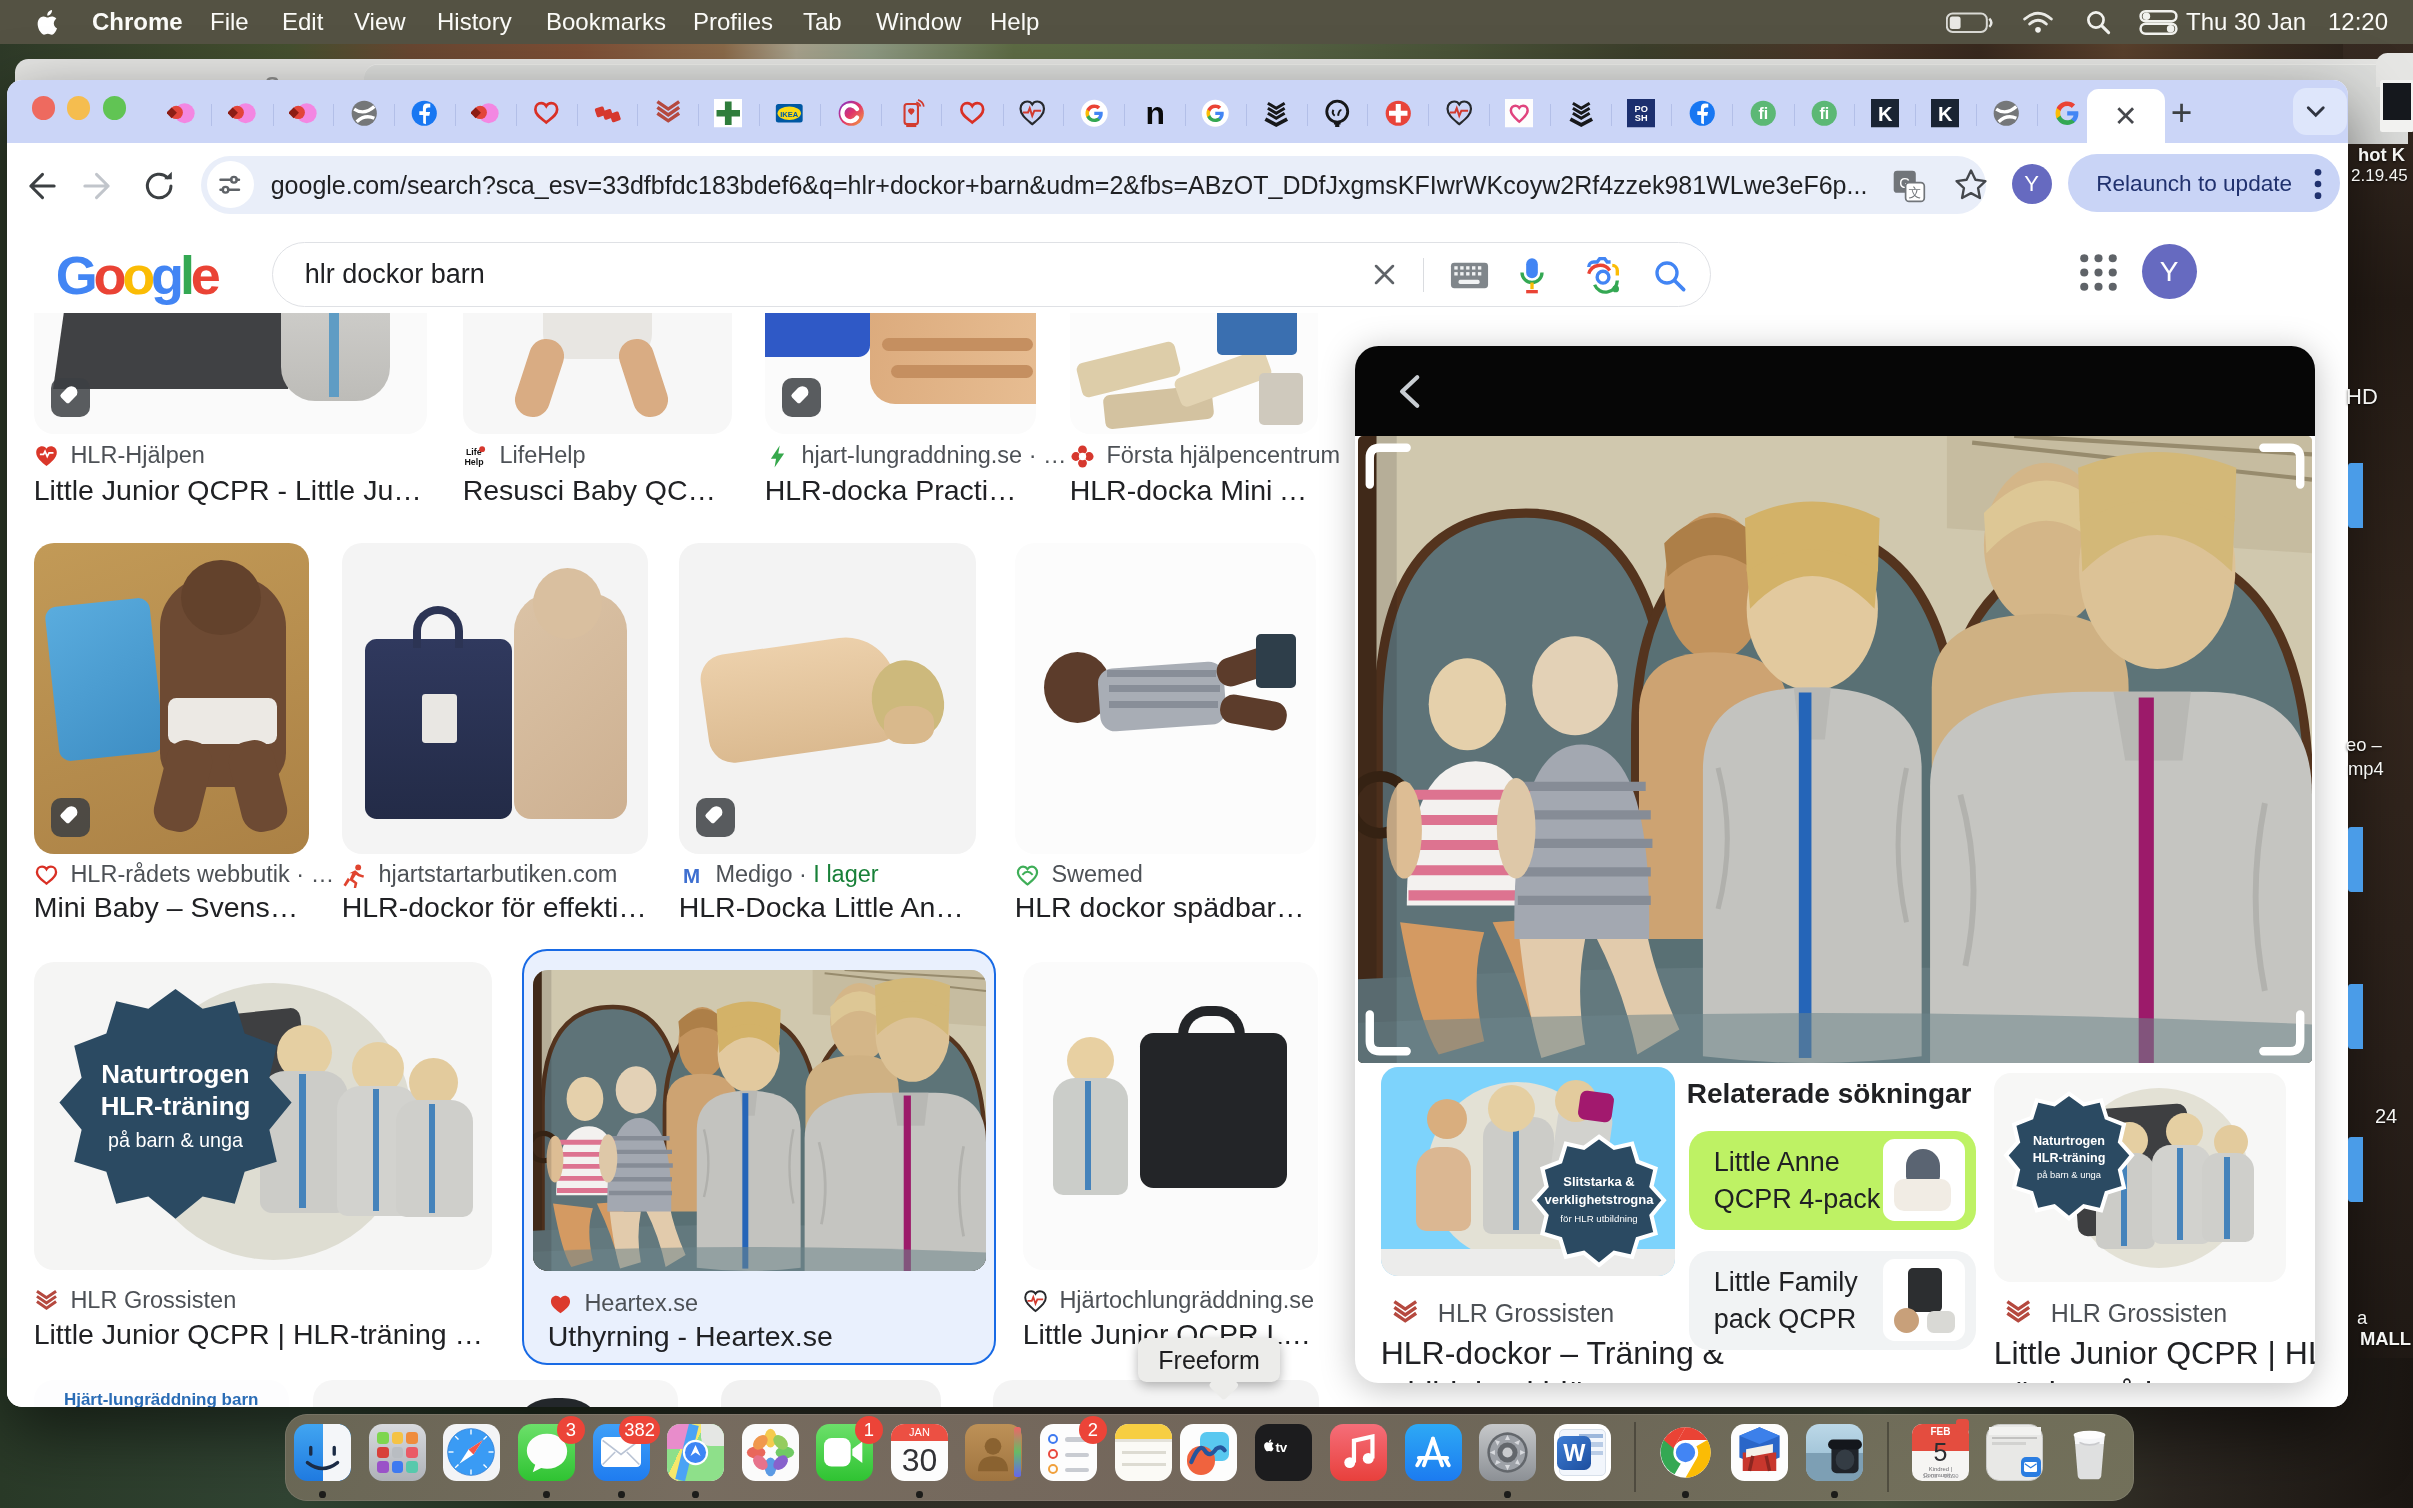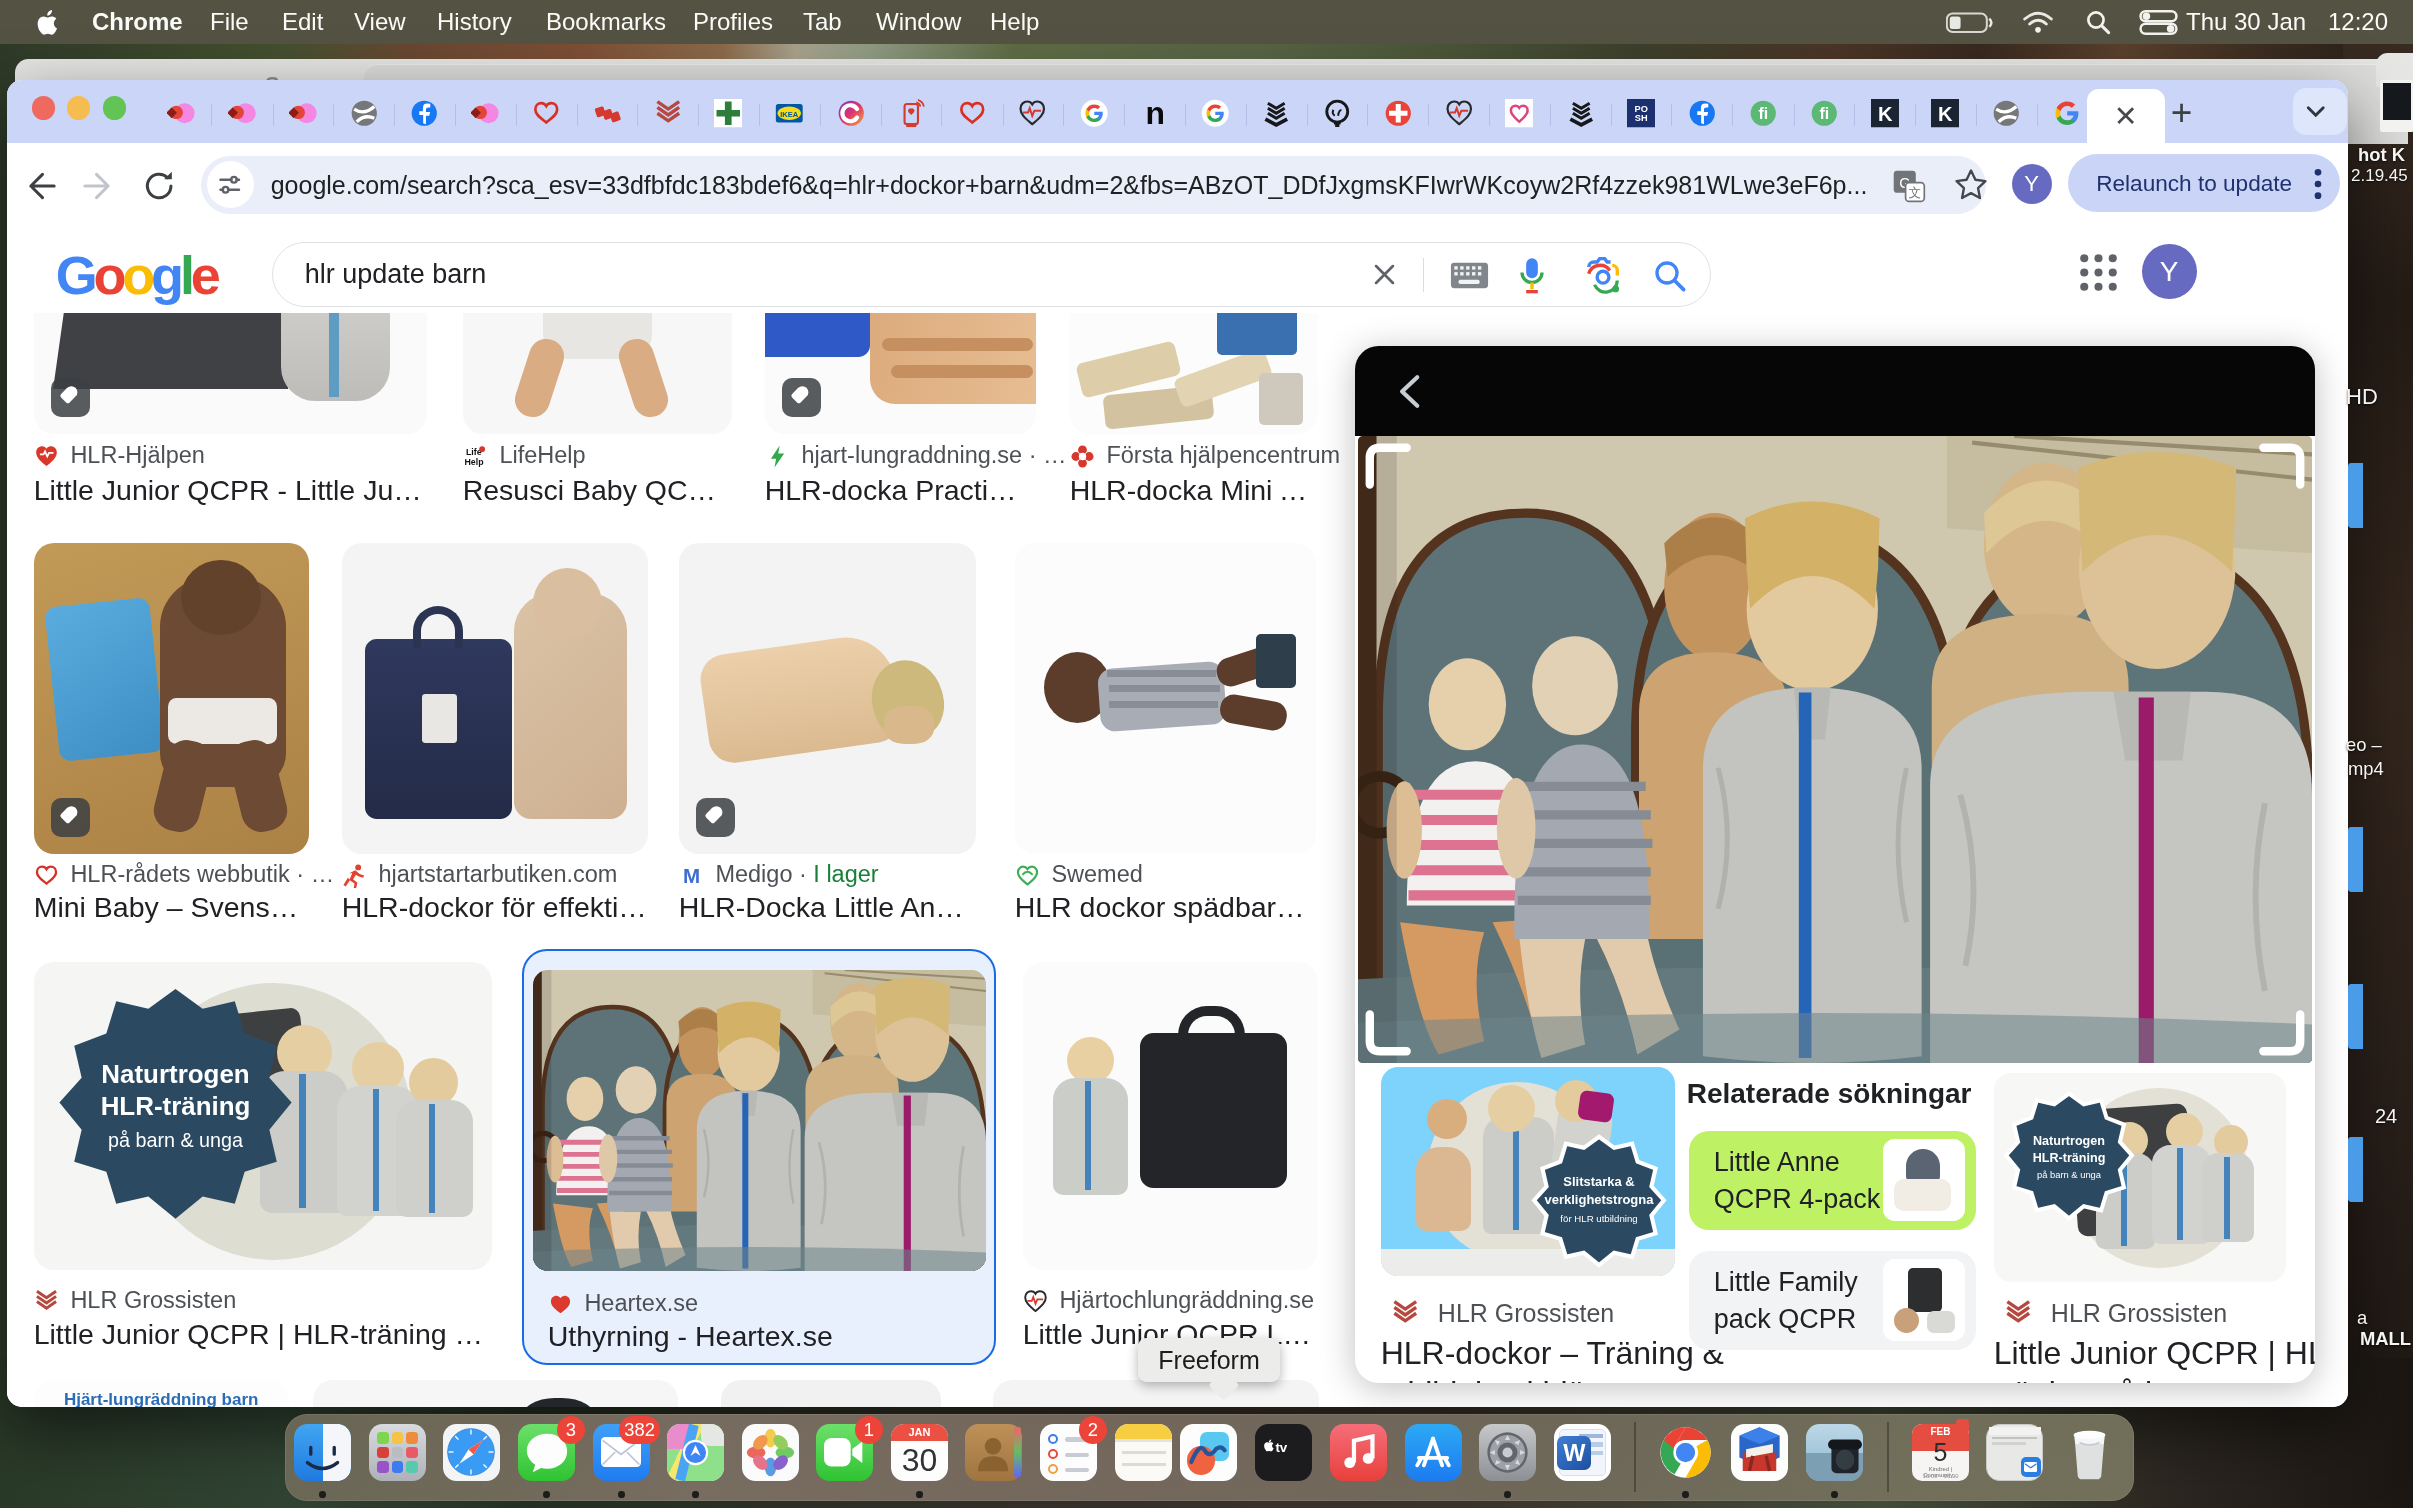--- a/index.html
+++ b/index.html
@@ -536,21 +536,21 @@
               <circle cx="6" cy="6" r="4"></circle>
               <circle cx="6" cy="20" r="4"></circle>
               <circle cx="6" cy="34" r="4"></circle>
             </g>
           </svg>
         </div>
     </div>
     <div id="page">
       <div id="glogo"><span style="color:#4285F4">G</span><span style="color:#EA4335">o</span><span style="color:#FBBC05">o</span><span style="color:#4285F4">g</span><span style="color:#34A853">l</span><span style="color:#EA4335">e</span></div>
       <div id="sbox">
-        <div class="q">hlr update barn</div>
+        <div class="q">hlr dockor barn</div>
         <svg class="abs" style="left:1098px;top:18.4px" width="27" height="27" viewBox="0 0 32 32">
             <path d="M6 6 L26 26 M26 6 L6 26" stroke="#5f6368" stroke-width="3.2" stroke-linecap="round"></path>
           </svg>
         <div class="abs" style="left:1150px;top:15px;width:0.8px;height:34px;background:#dadce0"></div>
         <svg class="abs" style="left:1177px;top:19px" width="39" height="27" viewBox="0 0 46 32">
             <rect x="1" y="1" width="44" height="30" rx="4" fill="#80868b"></rect>
             <g fill="#f1f3f4">
               <rect x="5" y="5" width="4" height="4"></rect>
               <rect x="12" y="5" width="4" height="4"></rect>
               <rect x="19" y="5" width="4" height="4"></rect>
@@ -916,21 +916,21 @@
 
     <div class="dicon" style="left:531px;background:linear-gradient(#6ce06a,#2fc332)">
       <svg class="abs" style="left:8.4px;top:14.2px" width="40" height="28.5" viewBox="0 0 48 34">
           <rect width="32" height="34" rx="9" fill="#fff"></rect>
           <path d="M34 13 L46 4 v26 l-12-9z" fill="#fff"></path>
         </svg>
       <div class="badge">1</div>
     </div>
 
     <div class="dicon" style="left:606px;background:#fdfdfd">
-      <div class="abs" style="left:0;top:0;width:57px;height:17px;background:#ec5043;border-radius:13.4px 13.4px 0 0;color:#fff;font-size:11px;font-weight:bold;text-align:center;line-height:17px">JAN</div>
+      <div class="abs" style="left:0;top:0;width:57px;height:17px;background:#ec5043;border-radius:13.4px 13.4px 0 0;color:#fff;font-size:11px;font-weight:normal;text-align:center;line-height:17px">JAN</div>
       <div class="abs" style="left:0;top:17px;width:57px;text-align:center;font-size:32px;color:#323236;line-height:39px">30</div>
     </div>
 
     <div class="dicon" style="left:680px;background:linear-gradient(#bd9157,#9f7440)">
       <div class="abs" style="left:49px;top:3.4px;width:6.7px;height:50px;background:linear-gradient(#e66,#6b6,#66e);border-radius:2.5px"></div>
       <svg class="abs" style="left:8.4px;top:6.7px" width="40" height="44" viewBox="0 0 48 52">
           <circle cx="24" cy="18" r="10" fill="#8a6230"></circle>
           <path d="M6 48 q0-18 18-18 t18 18z" fill="#8a6230"></path>
         </svg>
     </div>

